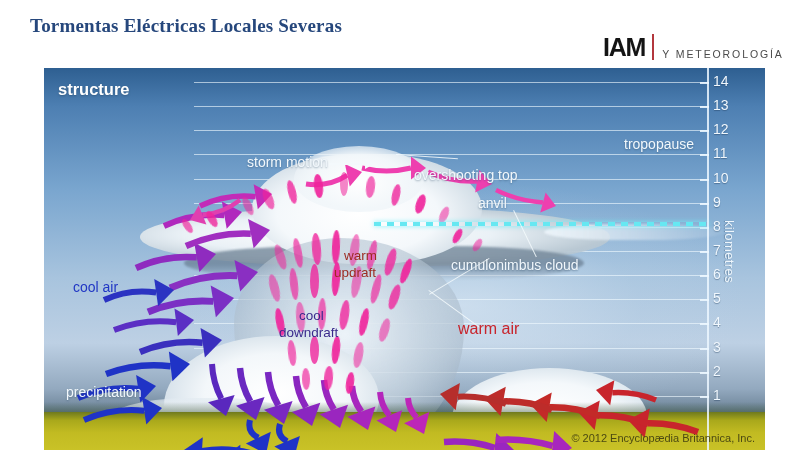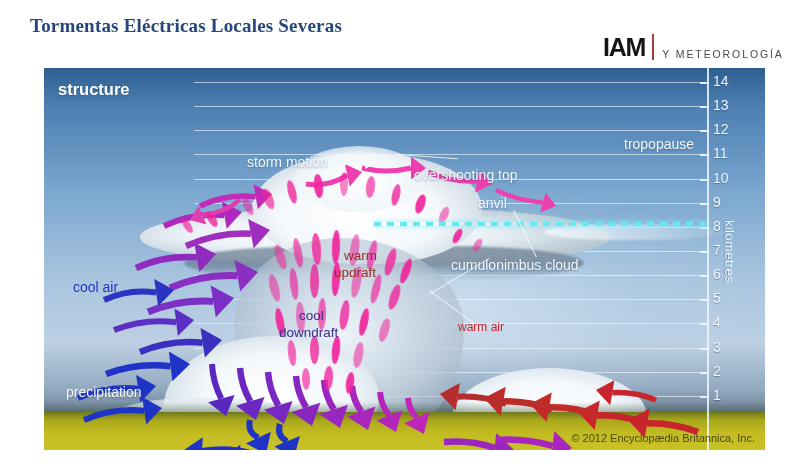--- a/index.html
+++ b/index.html
@@ -145,21 +145,21 @@
   
   .pink{position:absolute;background:#f03fb0;border-radius:50%;filter:blur(.4px);opacity:.9;}
 
   
   .lbl{position:absolute;white-space:nowrap;font-family:"Liberation Sans",sans-serif;}
   .lbl-struct{
     left:14px;top:12px;font-size:16.5px;font-weight:bold;color:#ffffff;
     line-height:19px;text-shadow:0 1px 2px rgba(40,70,100,.5);
   }
   .lbl-white{color:#f2f8fc;font-size:14px;text-shadow:0 1px 2px rgba(40,70,100,.45);}
-  .lbl-red{color:#c8242c;font-size:12px;}
+  .lbl-red{color:#c8242c;font-size:16px;}
   .lbl-darkred{color:#9c2b22;font-size:13.5px;}
   .lbl-blue{color:#2036c4;font-size:14px;}
   .lbl-purple{color:#3a2a8c;font-size:13.5px;}
 
   .leader{position:absolute;background:rgba(245,250,253,.85);height:1px;transform-origin:0 0;}
 
   .storm-arrow{position:absolute;left:285px;top:95px;width:44px;height:2px;background:#f4f9fc;}
   .storm-arrow:after{
     content:"";position:absolute;right:-1px;top:-4px;
     border-left:9px solid #f4f9fc;border-top:5px solid transparent;border-bottom:5px solid transparent;

